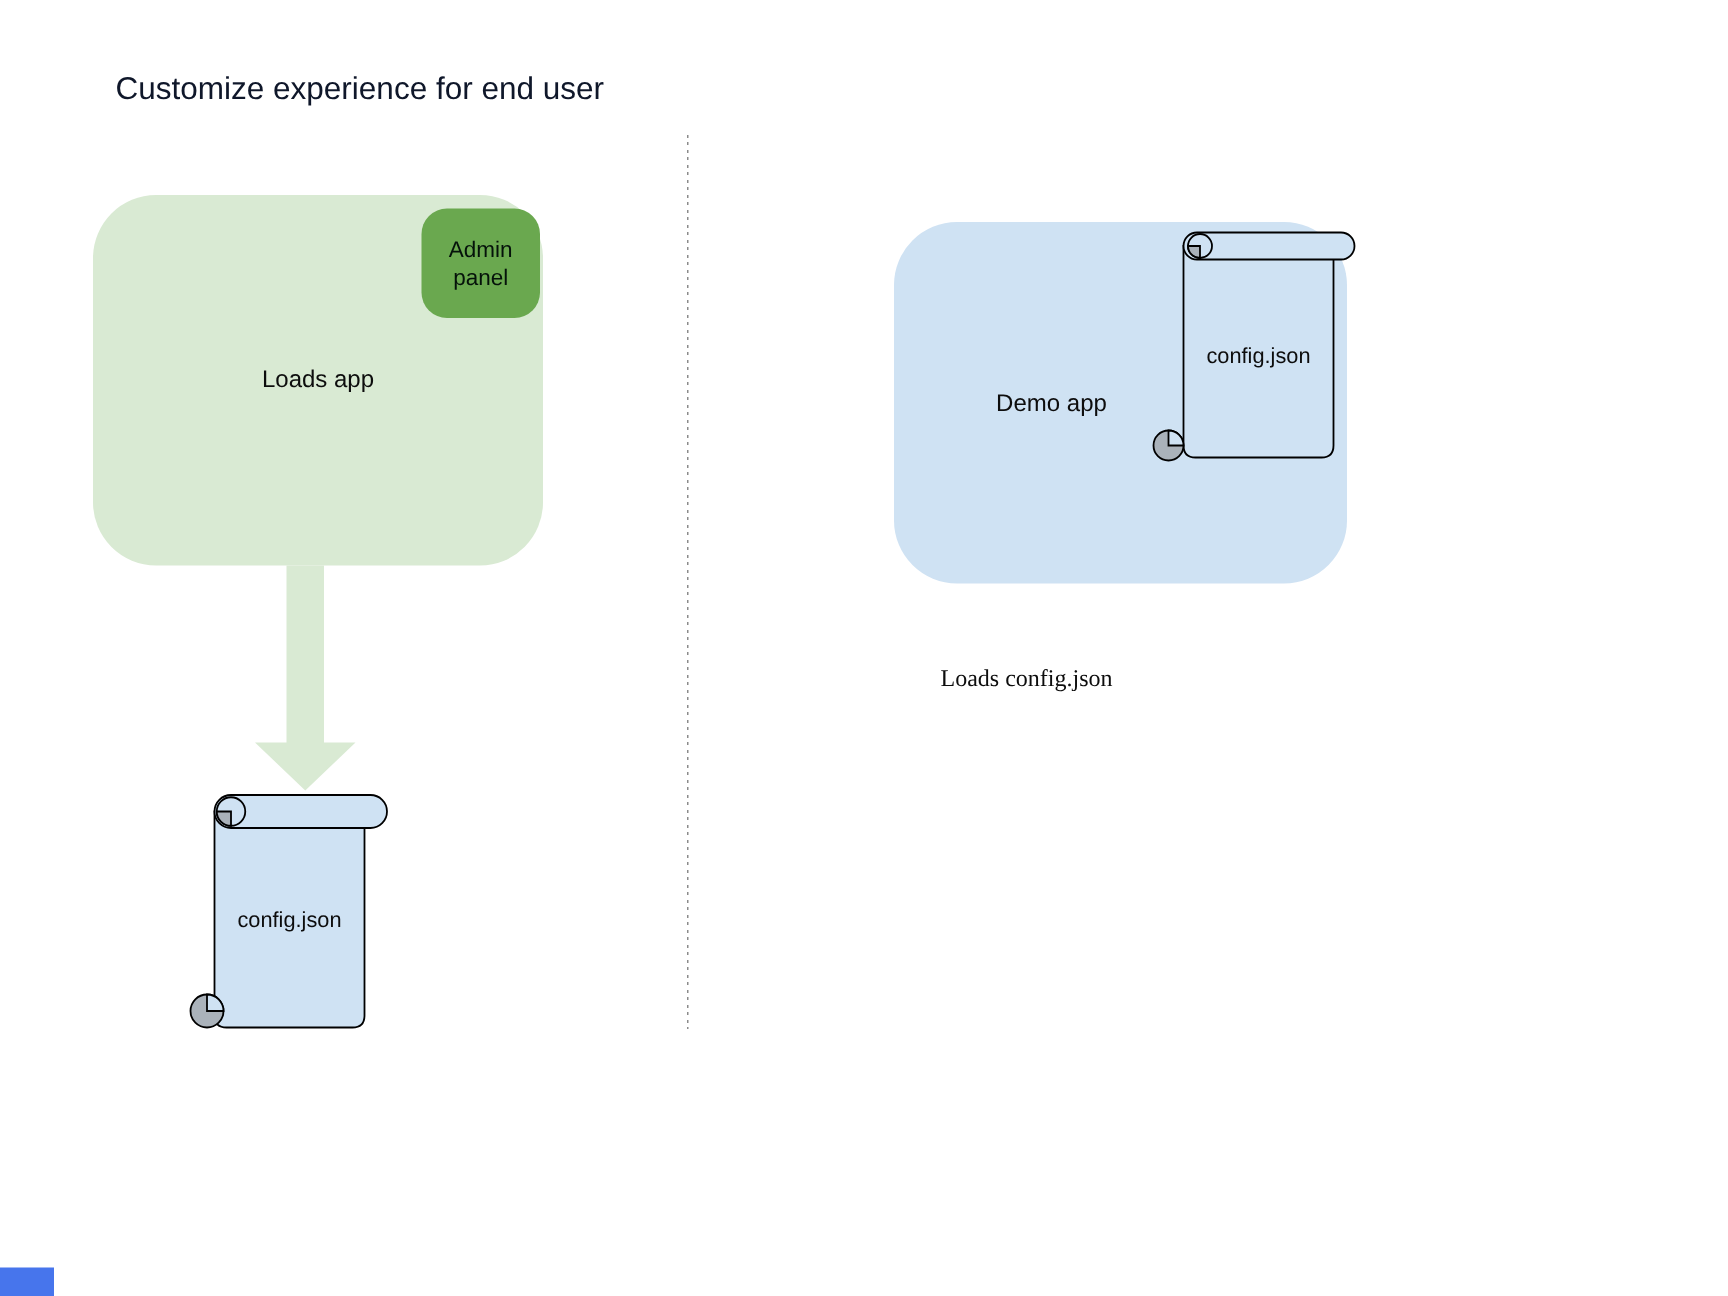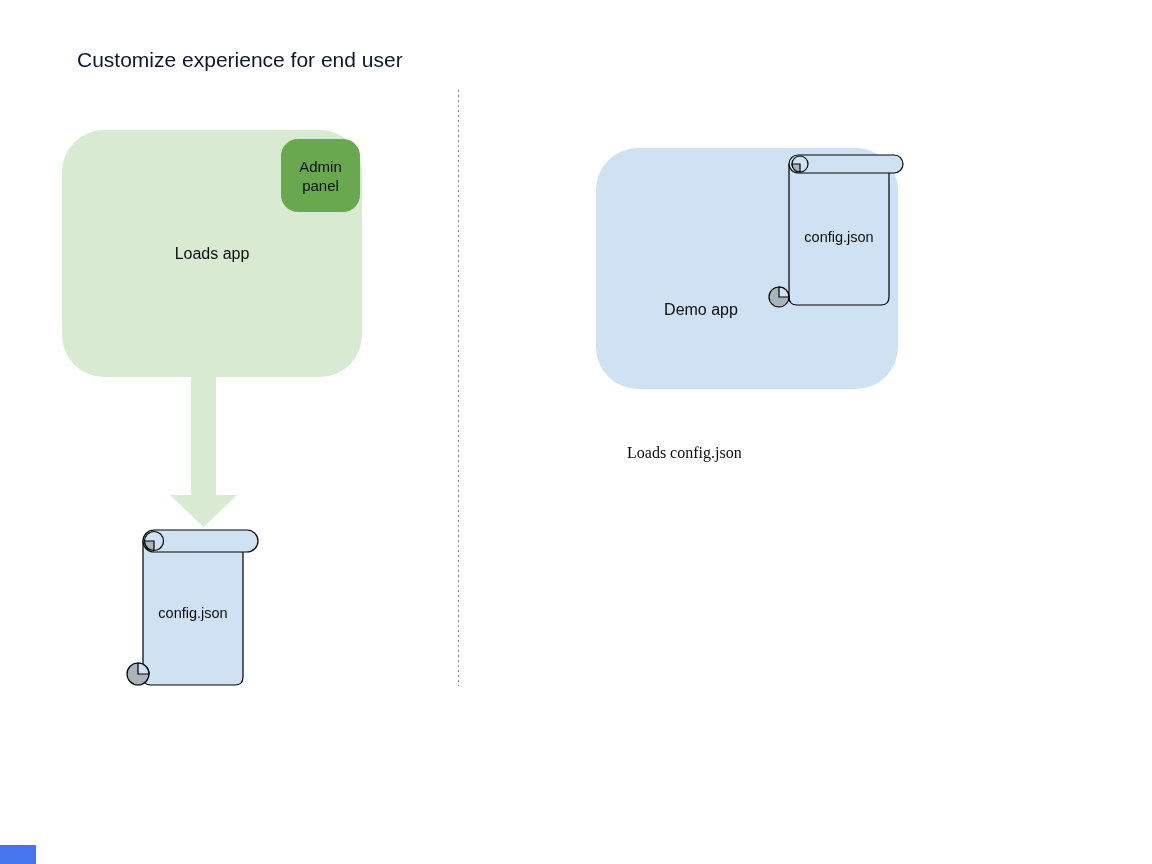--- a/index.html
+++ b/index.html
@@ -40,21 +40,21 @@
   .download-caption{
     position:absolute;left:250px;top:409px;width:100px;
     font-size:16px;line-height:22px;color:#0d0d0d;
   }
   .demo-app-box{
     position:absolute;left:596px;top:148px;width:302px;height:241px;
     background:#cfe2f3;border-radius:42px;
   }
   .demo-app-label{
     position:absolute;left:596px;top:261px;width:210px;
-    text-align:center;font-size:16px;color:#0d0d0d;margin-top:40px;
+    text-align:center;font-size:16px;color:#0d0d0d;
   }
   .loads-caption{
     position:absolute;left:627px;top:444px;
     font-size:16px;color:#0d0d0d;white-space:nowrap;font-family:Liberation Serif, serif;
   }
   .overlay-svg{
     position:absolute;left:0;top:0;width:1152px;height:864px;
     pointer-events:none;
   }
   .overlay-svg text{

